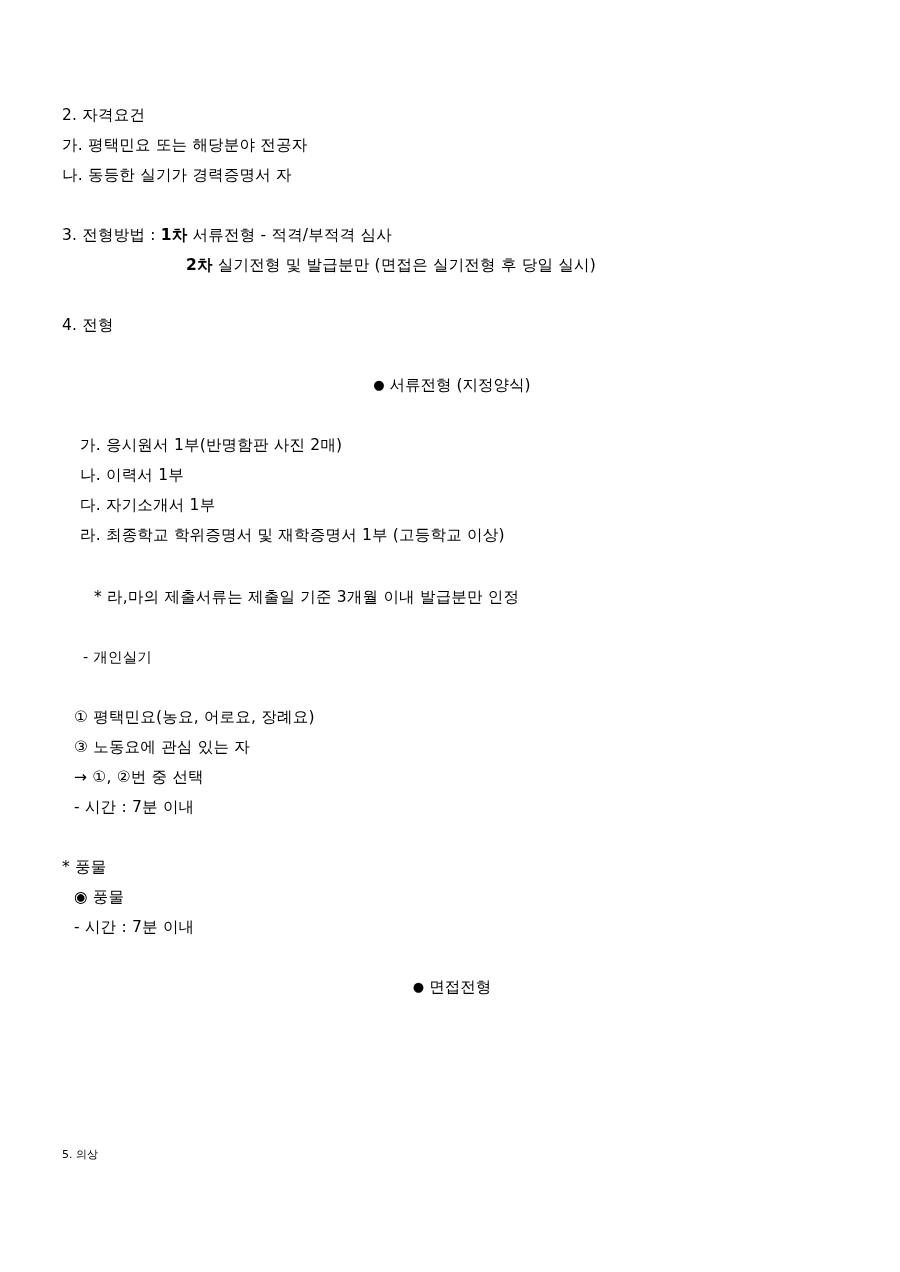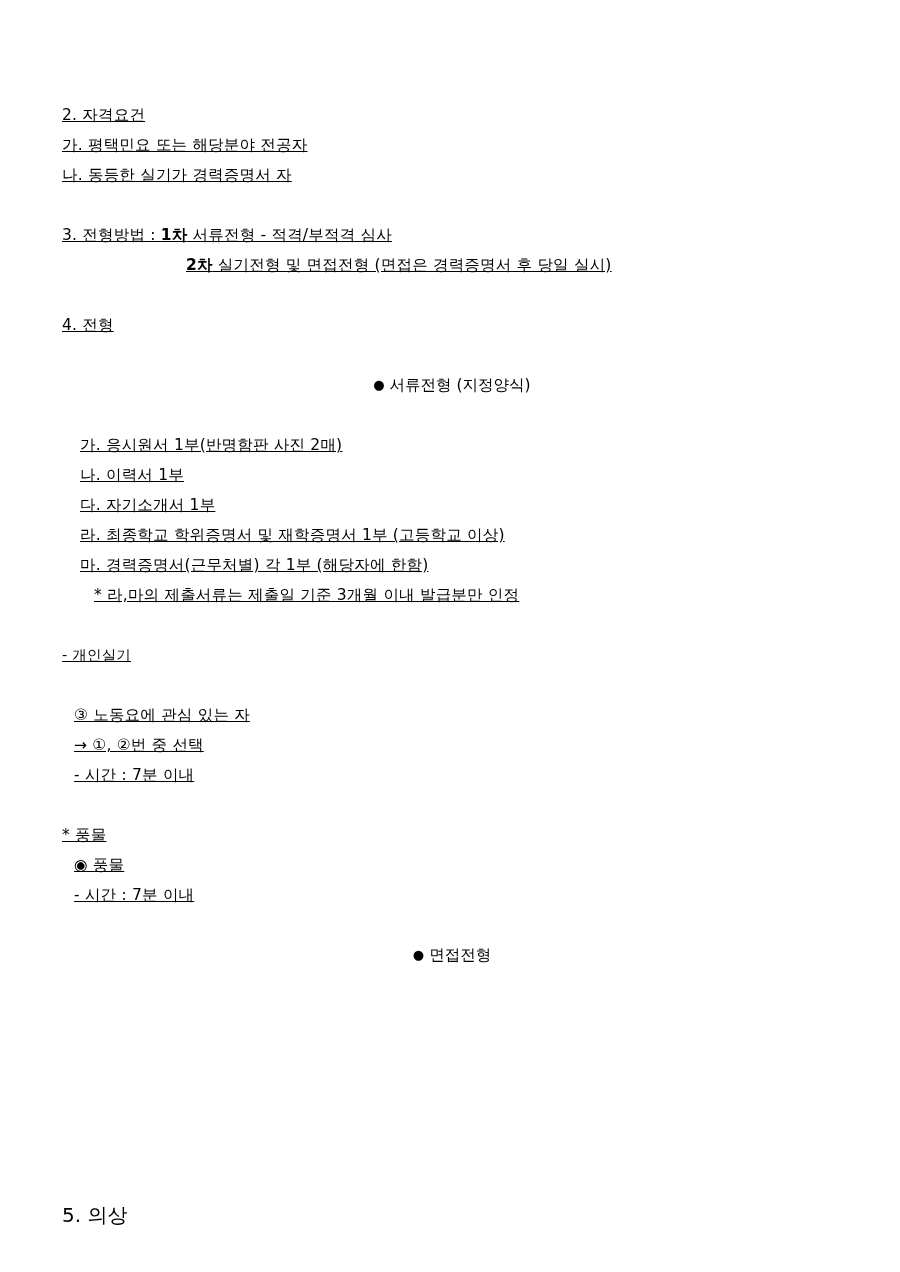--- a/index.html
+++ b/index.html
@@ -22,91 +22,91 @@
     position: absolute;
     left: 62px;
     top: 100px;
     width: 780px;
   }
   .line {
     font-size: 15.5px;
     line-height: 30px;
     white-space: pre;
     letter-spacing: 0.2px;
-    text-decoration: underline;
   }
   .spacer {
     height: 30px;
   }
   .indent-1 { padding-left: 0; }
   .indent-2 { padding-left: 18px; }
   .indent-3 { padding-left: 12px; }
-  .indent-4 { padding-left: 32px; }
+  .indent-4 { padding-left: 32px; margin-top: 32px; }
   .indent-5 { padding-left: 124px; }
   .bold { font-weight: bold; }
   .bullet-line {
     font-size: 15.5px;
     line-height: 30px;
     white-space: pre;
     text-align: center;
   }
   .dot {
     font-size: 13px;
     vertical-align: 1px;
   }
   .small {
     font-size: 14.5px;
+    margin-left: 21px;
   }
   .tail {
     position: absolute;
     left: 62px;
-    top: 1200px;
-    font-size: 20px;
+    top: 1140px;
+    font-size: 11px;
     line-height: 30px;
     white-space: pre;
   }
 </style>
 </head>
 <body>
 
 <div class="page">
   <div class="doc">
 
     <div class="line indent-1">2. 자격요건</div>
     <div class="line indent-1">가. 평택민요 또는 해당분야 전공자</div>
     <div class="line indent-1">나. 동등한 실기가 경력증명서 자</div>
 
     <div class="spacer"></div>
 
     <div class="line indent-1"><span>3. 전형방법 : </span><span class="bold">1차</span><span> 서류전형 - 적격/부적격 심사</span></div>
-    <div class="line indent-5"><span class="bold">2차</span><span> 실기전형 및 면접전형 (면접은 경력증명서 후 당일 실시)</span></div>
+    <div class="line indent-5"><span class="bold">2차</span><span> 실기전형 및 발급분만 (면접은 실기전형 후 당일 실시)</span></div>
 
     <div class="spacer"></div>
 
     <div class="line indent-1">4. 전형</div>
 
     <div class="spacer"></div>
 
     <div class="bullet-line indent-1"><span class="dot">●</span><span> 서류전형 (지정양식)</span></div>
 
     <div class="spacer"></div>
 
     <div class="line indent-2">가. 응시원서 1부(반명함판 사진 2매)</div>
     <div class="line indent-2">나. 이력서 1부</div>
     <div class="line indent-2">다. 자기소개서 1부</div>
     <div class="line indent-2">라. 최종학교 학위증명서 및 재학증명서 1부 (고등학교 이상)</div>
-    <div class="line indent-2">마. 경력증명서(근무처별) 각 1부 (해당자에 한함)</div>
     <div class="line indent-4">* 라,마의 제출서류는 제출일 기준 3개월 이내 발급분만 인정</div>
 
     <div class="spacer"></div>
 
     <div class="line indent-1 small">- 개인실기</div>
 
     <div class="spacer"></div>
 
+    <div class="line indent-3">① 평택민요(농요, 어로요, 장례요)</div>
     <div class="line indent-3">③ 노동요에 관심 있는 자</div>
     <div class="line indent-3">→ ①, ②번 중 선택</div>
     <div class="line indent-3">- 시간 : 7분 이내</div>
 
     <div class="spacer"></div>
 
     <div class="line indent-1">* 풍물</div>
     <div class="line indent-3">◉ 풍물</div>
     <div class="line indent-3">- 시간 : 7분 이내</div>
 

